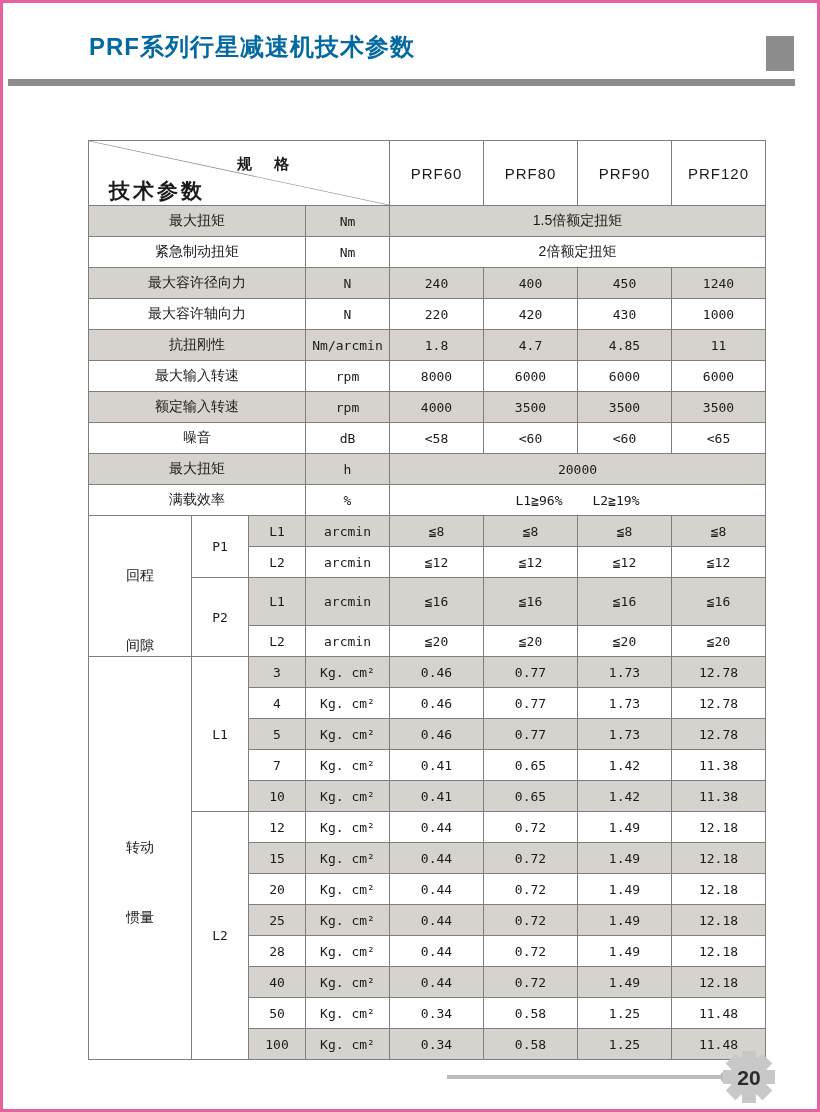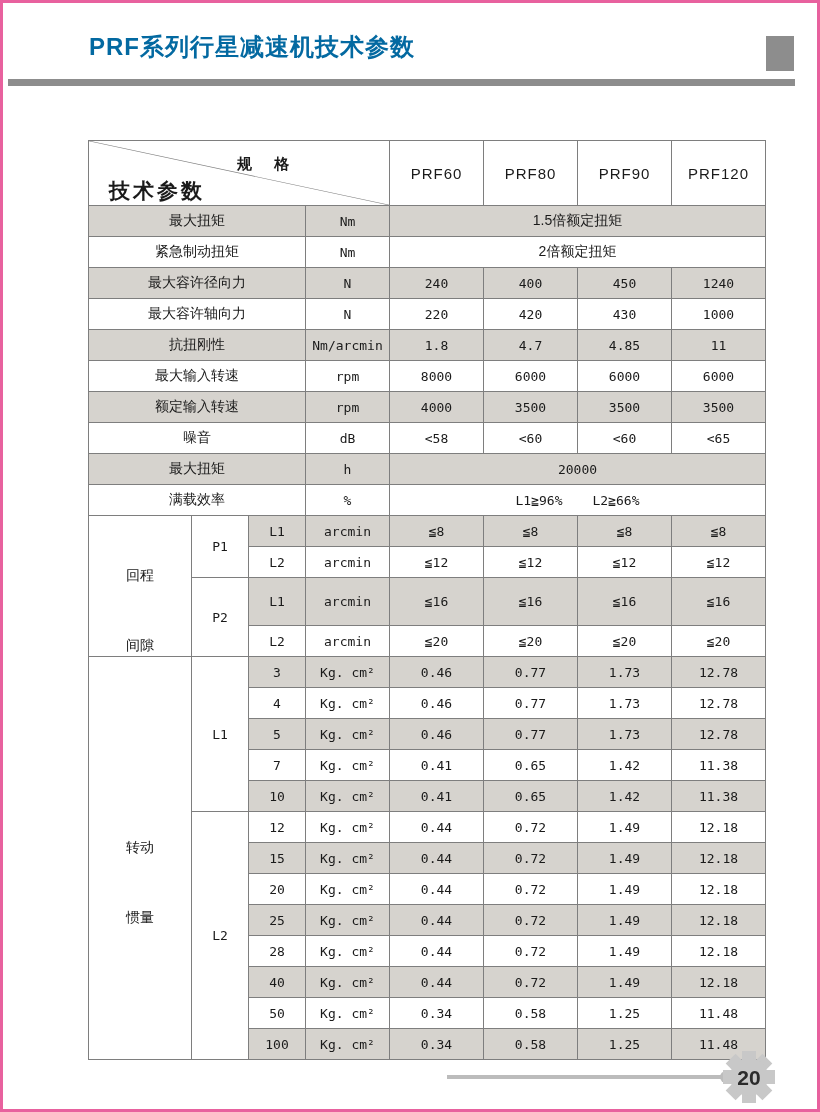--- a/index.html
+++ b/index.html
@@ -137,21 +137,21 @@
       <td colspan="3" class="cjk">最大扭矩</td>
       <td class="mono">h</td>
       <td colspan="4" class="mono">20000</td>
     </tr>
     <tr>
       <td colspan="3" class="cjk">满载效率</td>
       <td class="mono">%</td>
       <td colspan="4" class="mono">
         <span class="effwrap">
               <span>L1≧96%</span>
-              <span>L2≧66%</span>
+              <span>L2≧19%</span>
             </span>
       </td>
     </tr>
 
     <tr class="g">
       <td rowspan="4" class="cjk merge stack">
         <div>回程</div>
         <div>间隙</div>
       </td>
       <td rowspan="2" class="mono merge">P1</td>

